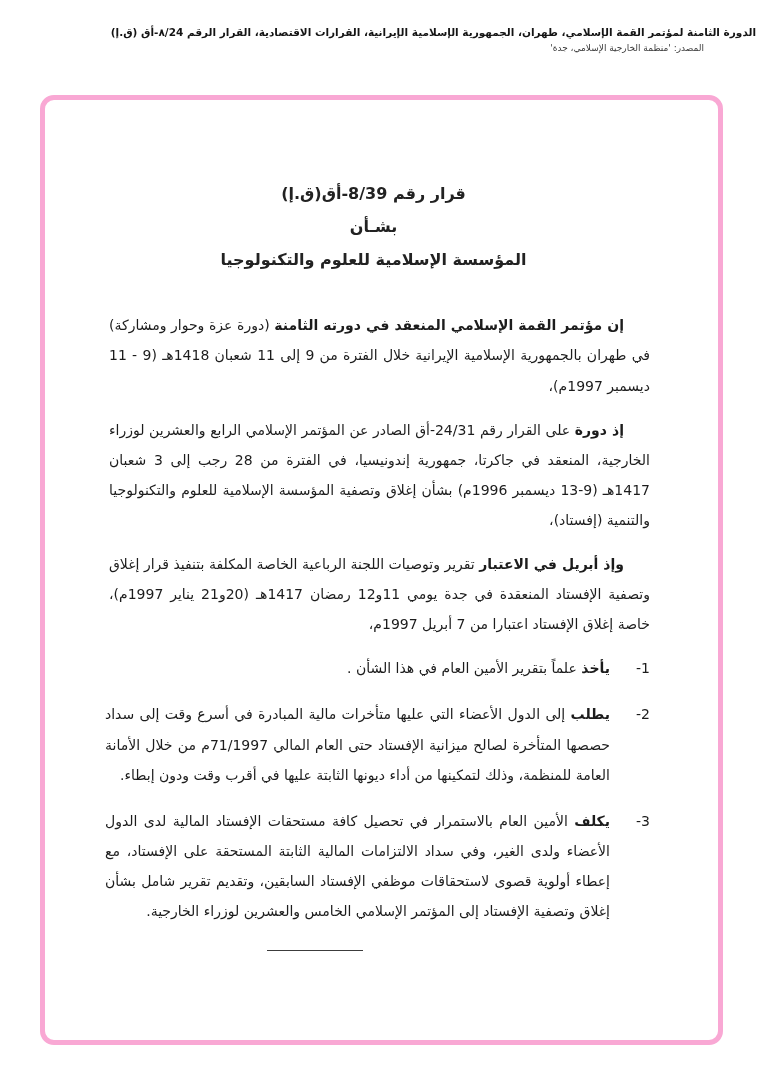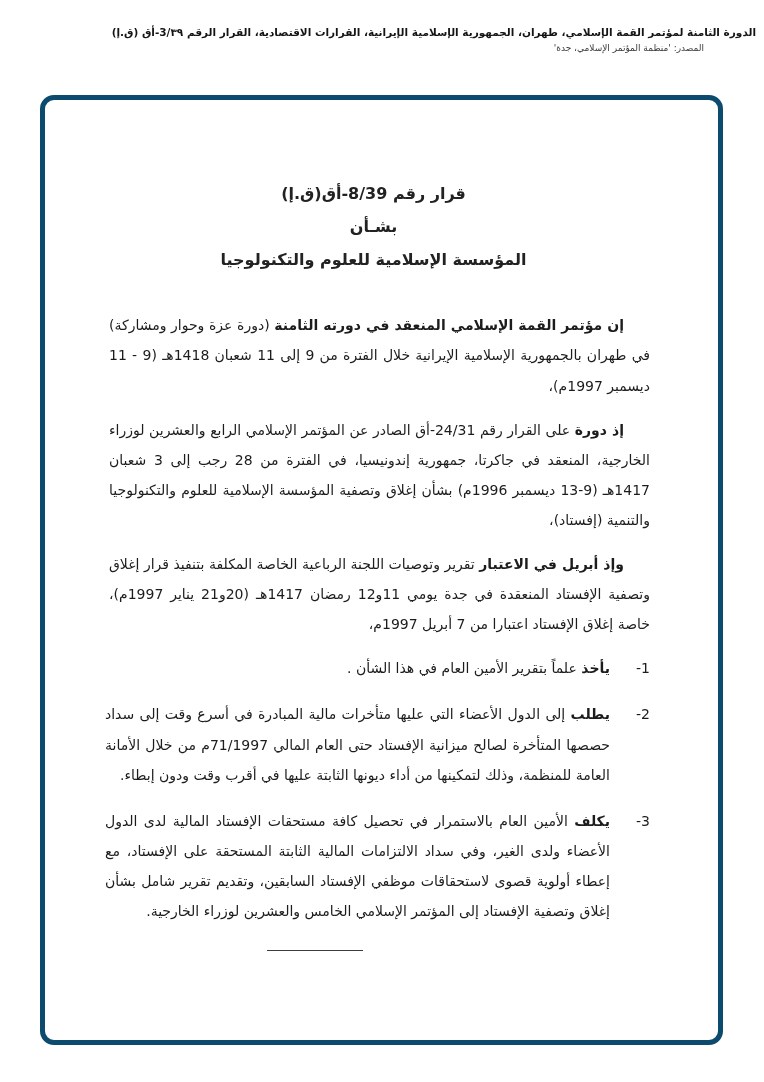--- a/index.html
+++ b/index.html
@@ -38,21 +38,21 @@
 
   
   .page {
     position: absolute;
     left: 40px;
     top: 95px;
     width: 683px;
     height: 950px;
     box-sizing: border-box;
     background: #ffffff;
-    border: 5px solid #0c4a6e;
+    border: 5px solid #f9a8d4;
     border-radius: 14px;
     direction: rtl;
     padding: 78px 68px 0 52px;
   }
 
   .title-block {
     text-align: center;
     font-weight: bold;
     font-size: 16px;
     line-height: 2.05;
@@ -98,22 +98,22 @@
     margin-top: 24px;
     margin-right: 287px;
   }
 </style>
 </head>
 <body>
 
 <div class="canvas">
 
   <div class="top-header">
-    <div class="h1">الدورة الثامنة لمؤتمر القمة الإسلامي، طهران، الجمهورية الإسلامية الإيرانية، القرارات الاقتصادية، القرار الرقم 3/٣٩-أق (ق.إ)</div>
-    <div class="h2">المصدر:  'منظمة المؤتمر الإسلامي، جدة'</div>
+    <div class="h1">الدورة الثامنة لمؤتمر القمة الإسلامي، طهران، الجمهورية الإسلامية الإيرانية، القرارات الاقتصادية، القرار الرقم ٨/24-أق (ق.إ)</div>
+    <div class="h2">المصدر:  'منظمة الخارجية الإسلامي، جدة'</div>
   </div>
 
   <div class="page">
 
     <div class="title-block">
       <div class="t1">قرار رقم 8/39-أق(ق.إ)</div>
       <div class="t2">بشـأن</div>
       <div class="t3">المؤسسة الإسلامية للعلوم والتكنولوجيا</div>
     </div>
 

